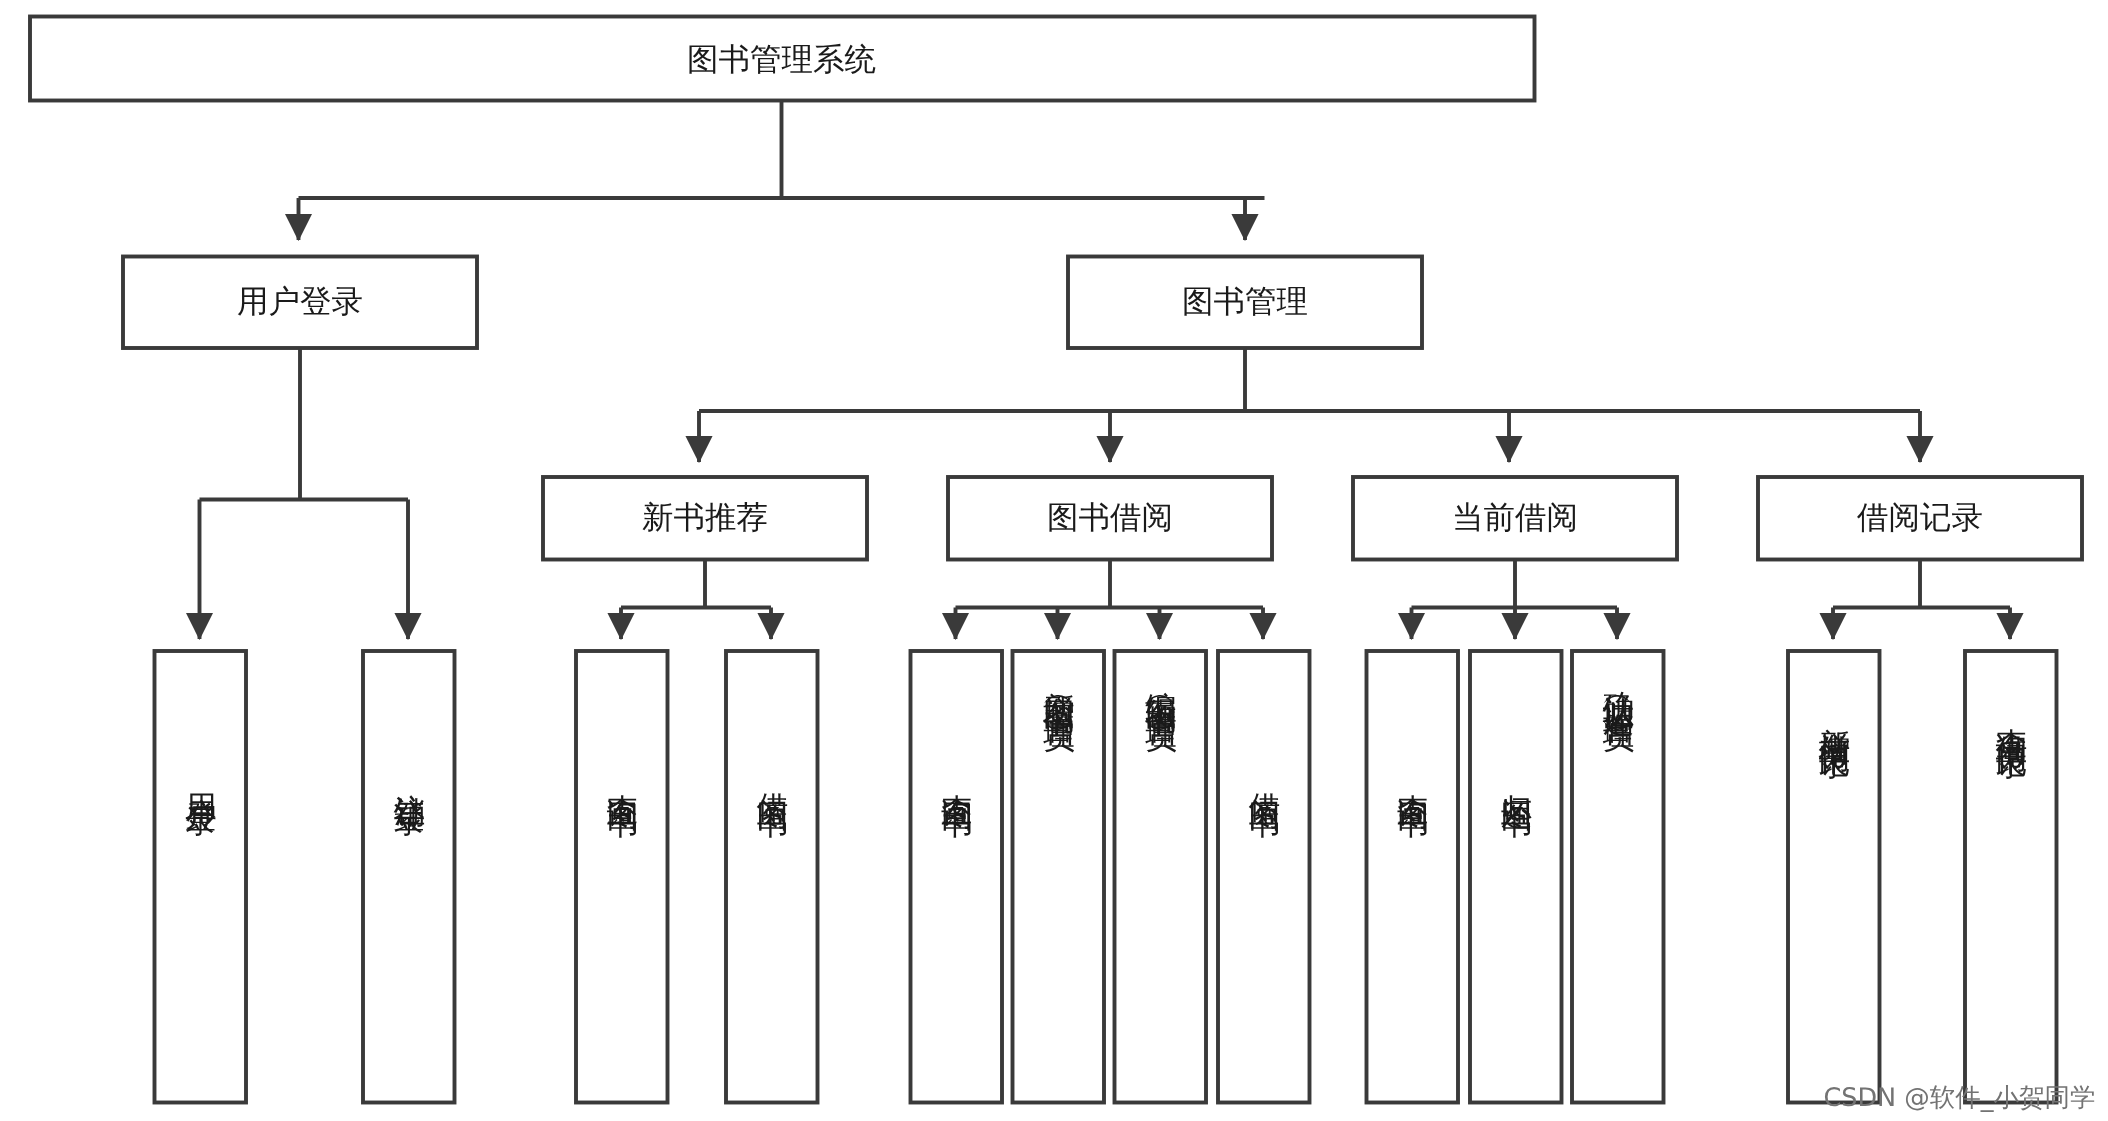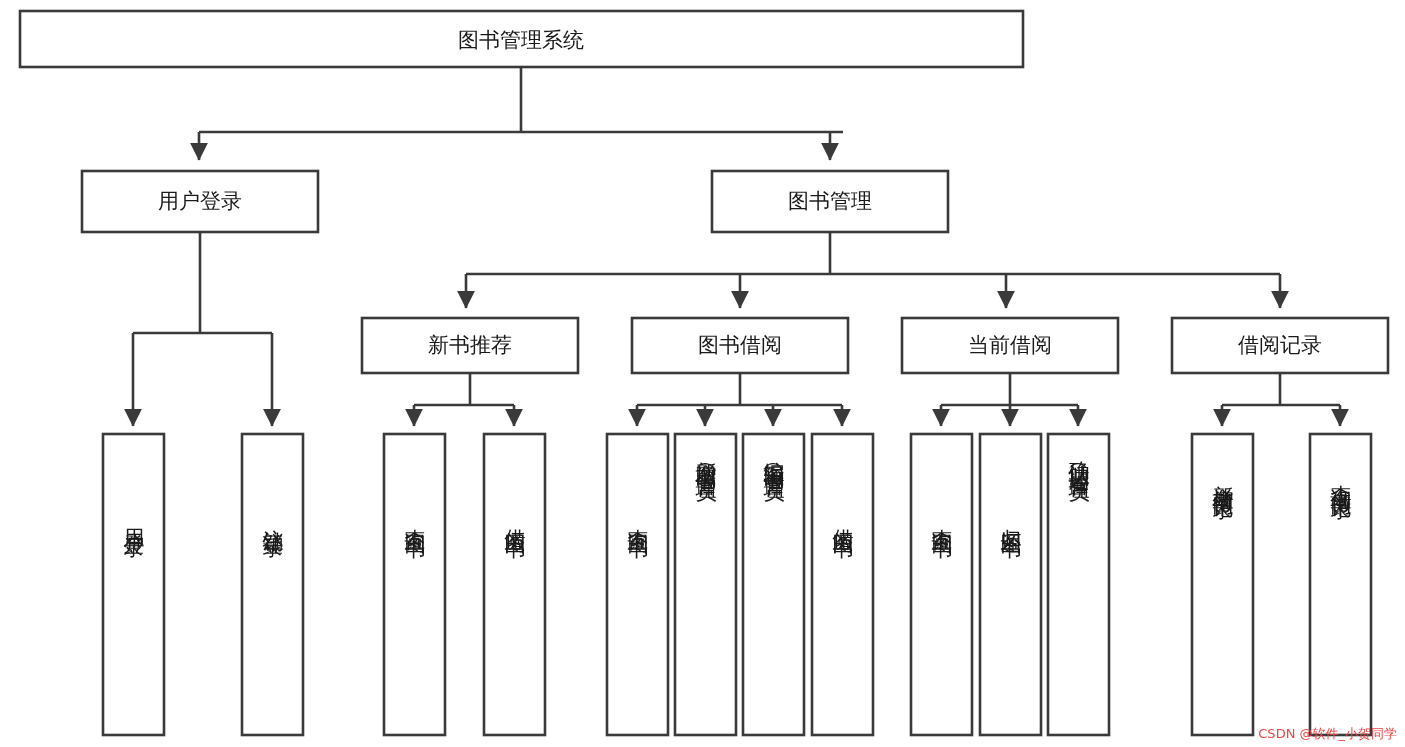--- a/index.html
+++ b/index.html
@@ -65,22 +65,22 @@
     line-height: 1.0;
     color: #1a1a1a;
     letter-spacing: 3px;
     white-space: nowrap;
   }
   .watermark {
     position: absolute;
     right: 8px;
     bottom: 4px;
     font-family: "DejaVu Sans", "Liberation Sans", sans-serif;
-    font-size: 13px;
-    color: #ef4444;
+    font-size: 17px;
+    color: #737373;
     white-space: nowrap;
     pointer-events: none;
   }
 </style>
 </head>
 <body>
 
 <div id="diagram-root">
 
   <svg class="diagram-canvas" viewBox="0 0 1405 747" xmlns="http://www.w3.org/2000/svg">

